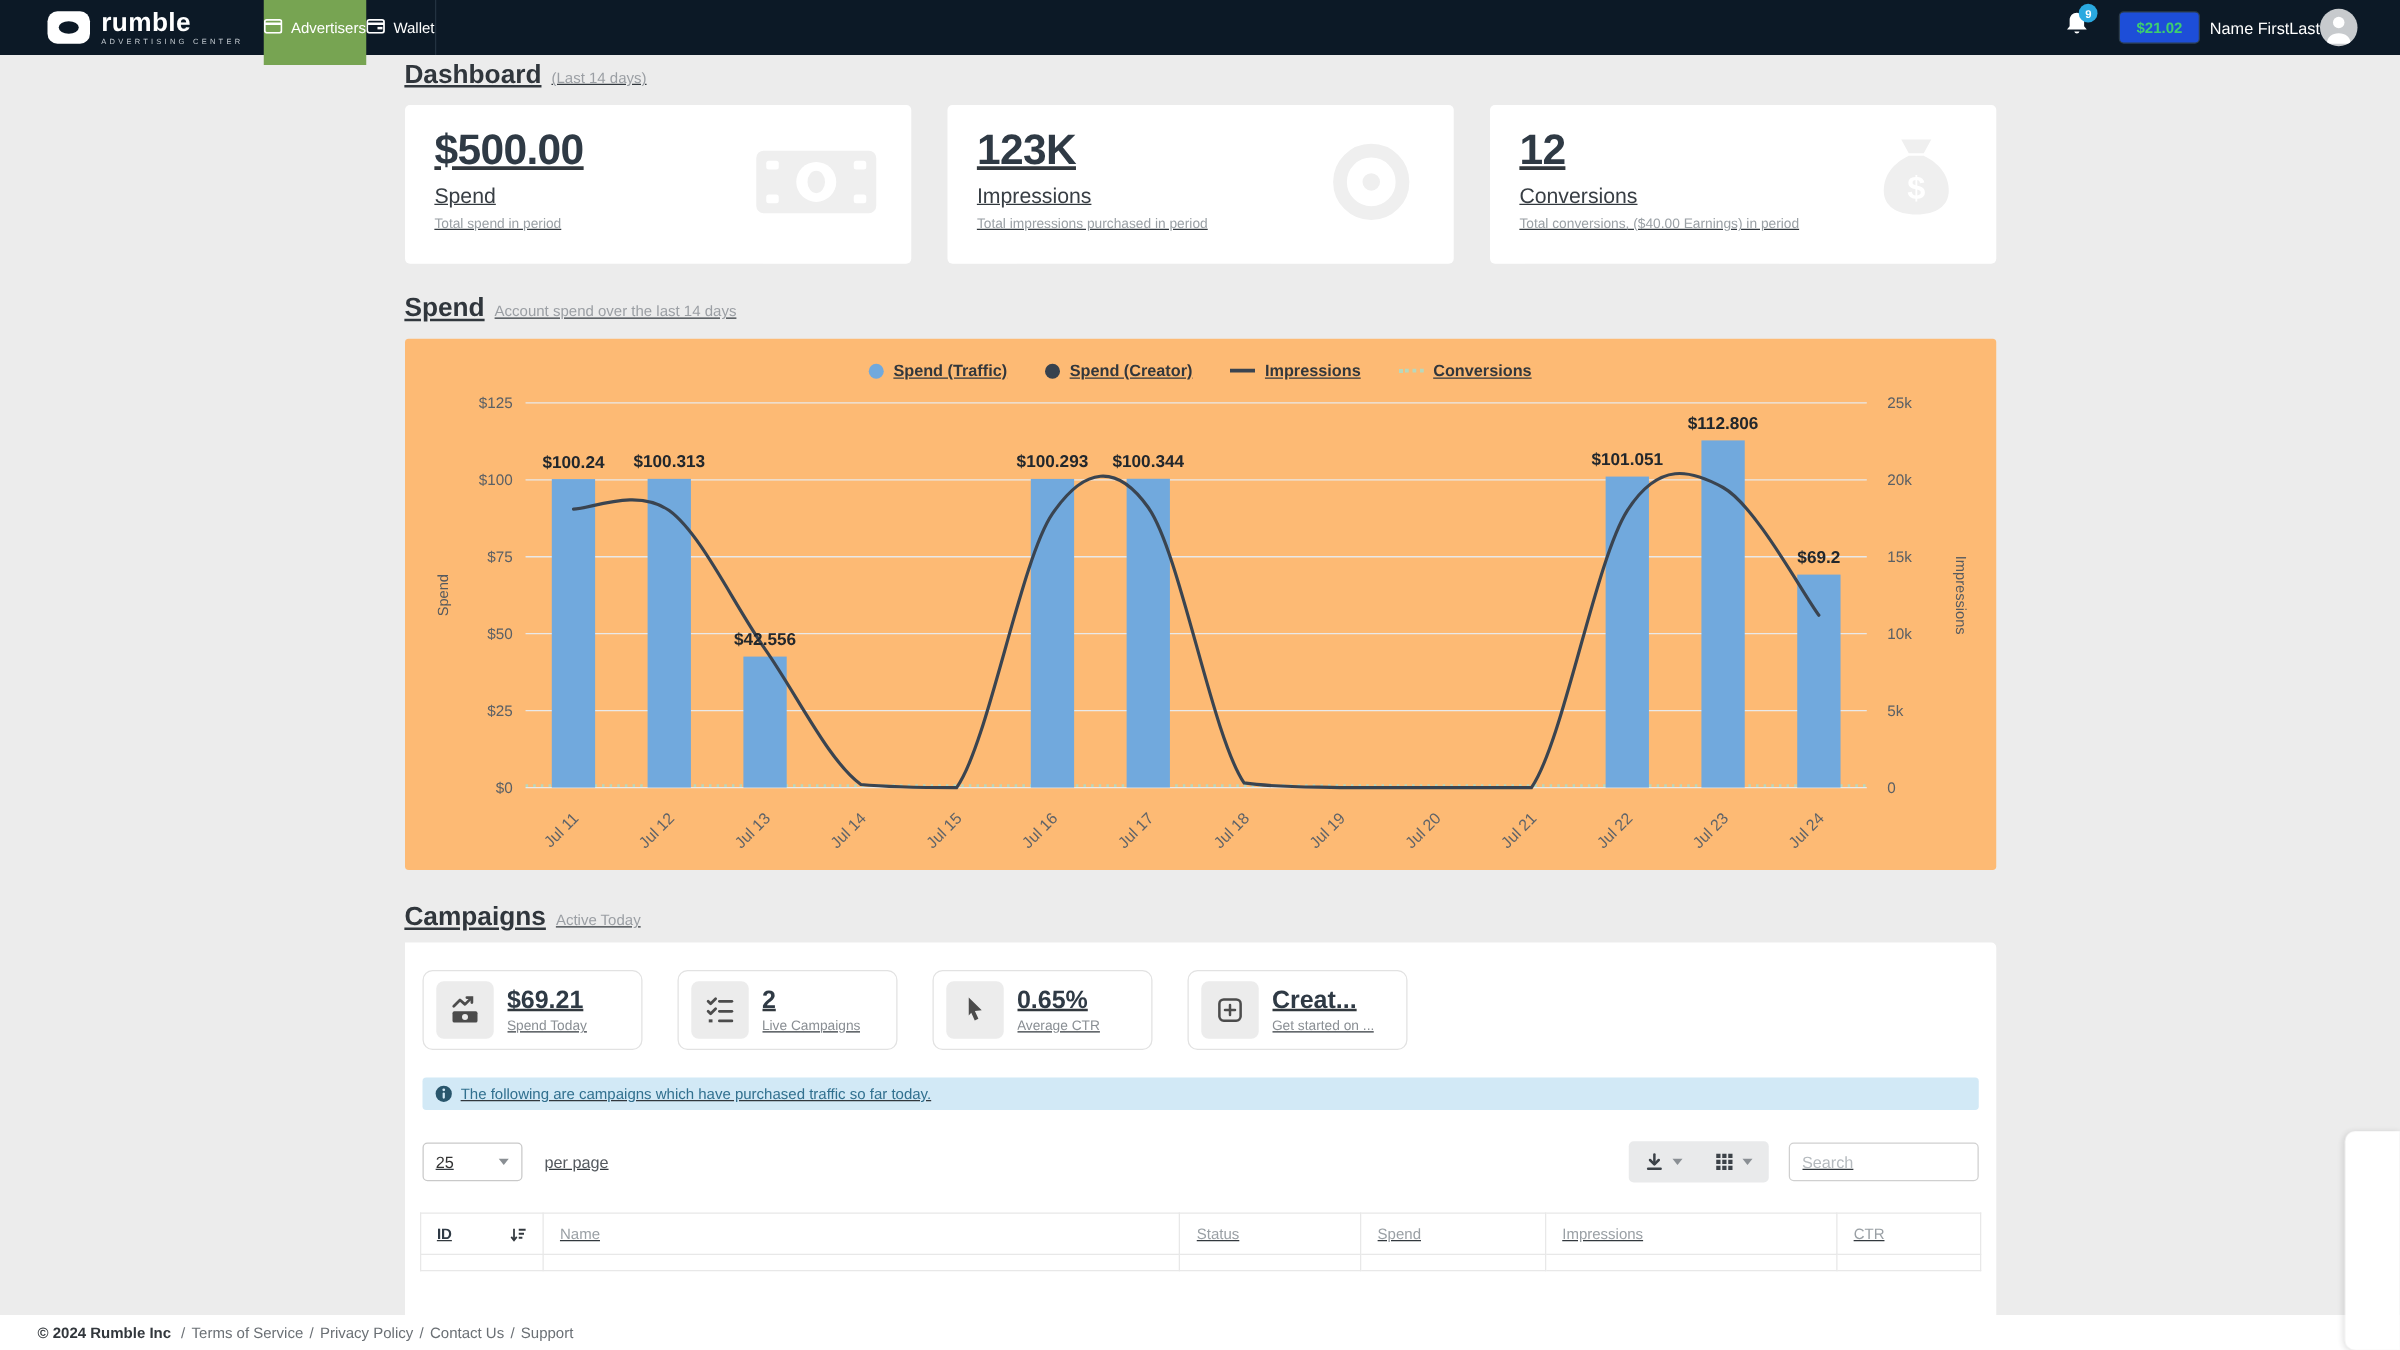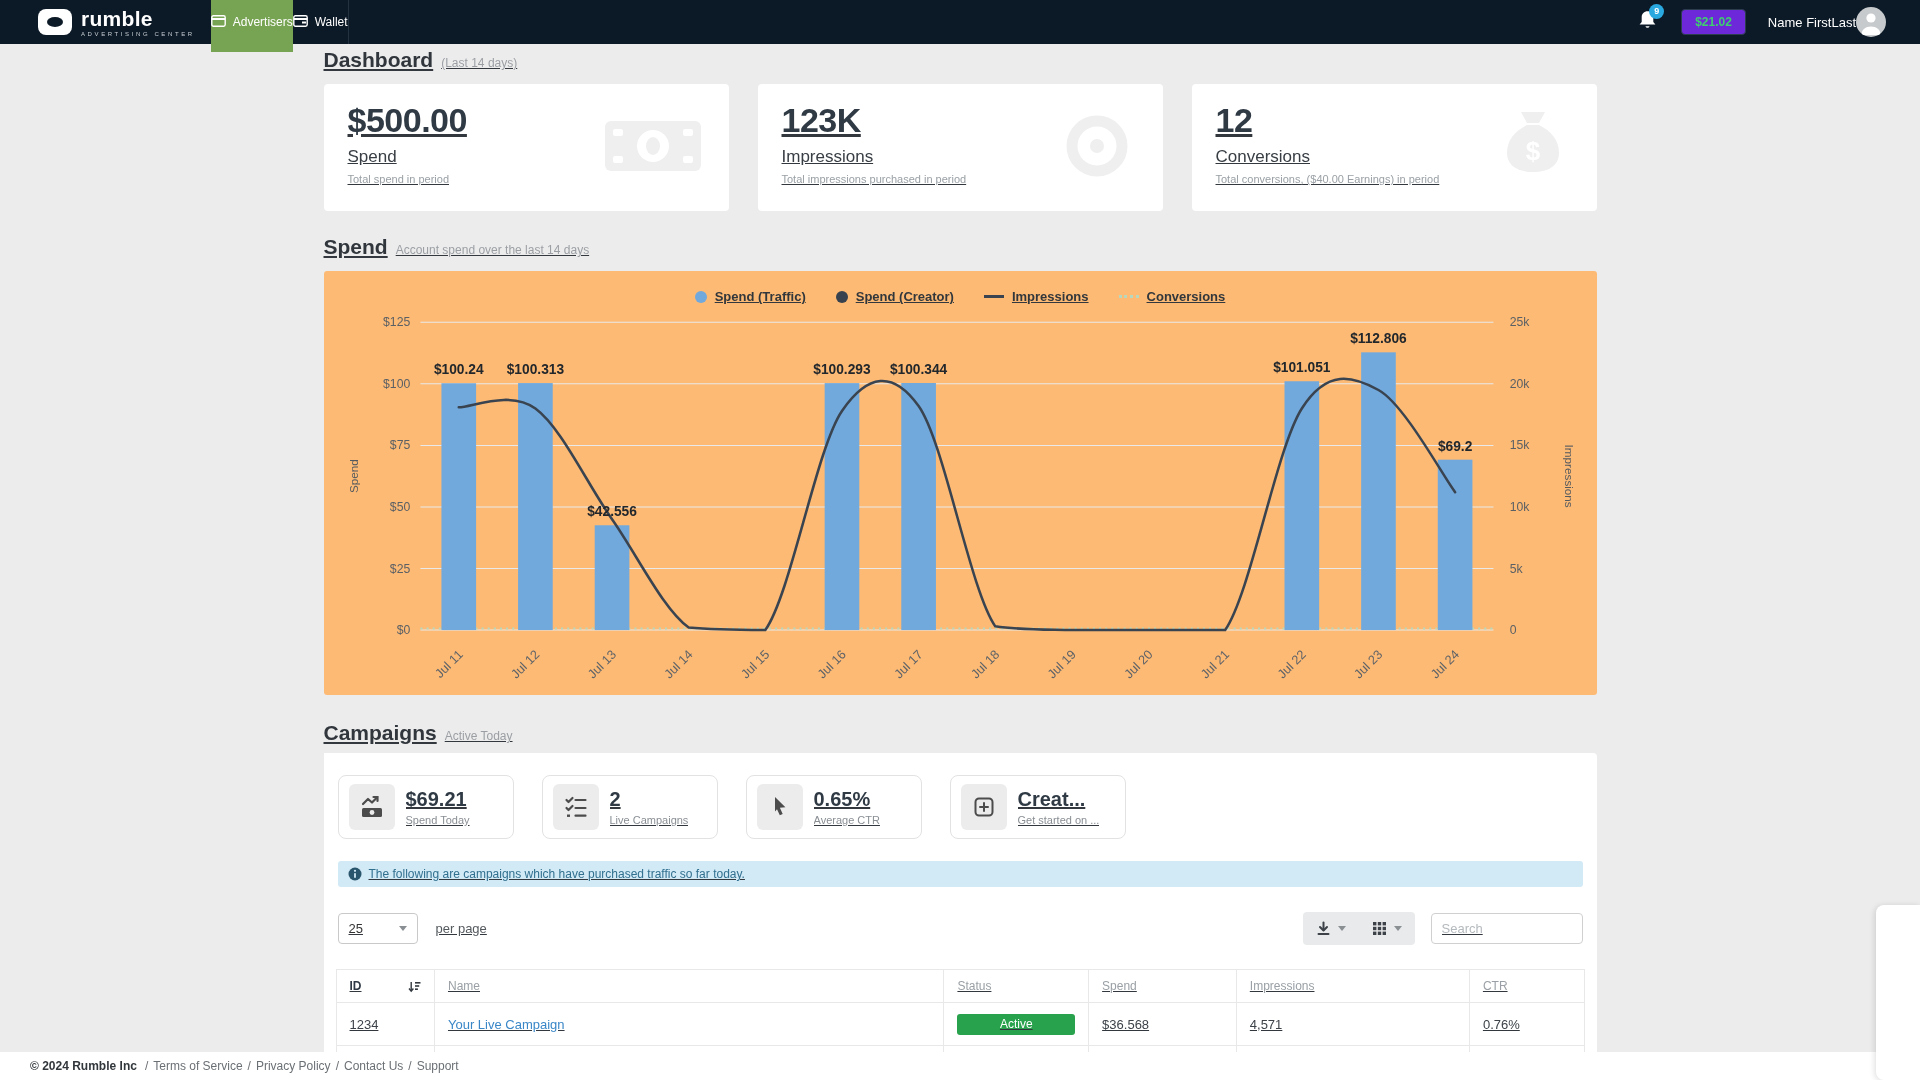--- a/index.html
+++ b/index.html
@@ -19,21 +19,21 @@
   .brand-mark::after { content:""; position:absolute; left:9px; right:9px; top:8px; bottom:8px; background:#0c1926; border-radius:50%; }
   .brand-text { display:flex; flex-direction:column; line-height:1; }
   .brand-name { font-size:21px; font-weight:700; letter-spacing:.3px; }
   .brand-sub { font-size:6px; letter-spacing:2.6px; color:#c7ced4; margin-top:2px; }
   .nav-tab { height:60px; display:flex; align-items:center; gap:7px; padding:0 0; font-size:12px; color:#fff; cursor:pointer; }
   .nav-tab.active { background:#77a452; }
   .nav-sep { width:1px; height:44px; background:#233240; }
   .nav-right { margin-left:auto; display:flex; align-items:center; padding-right:34px; }
   .bell-wrap { position:relative; cursor:pointer; margin-right:24px; }
   .bell-badge { position:absolute; top:-6px; right:-7px; width:15px; height:15px; border-radius:50%; background:#2aa9e0; color:#fff; font-size:9px; font-weight:700; display:flex; align-items:center; justify-content:center; }
-  .balance { background:#6d28d9; border:1px solid #2c3e4e; border-radius:4px; padding:5px 13px; color:#3ecf6f; font-size:12px; font-weight:700; cursor:pointer; margin-right:22px; }
+  .balance { background:#1d4ed8; border:1px solid #2c3e4e; border-radius:4px; padding:5px 13px; color:#3ecf6f; font-size:12px; font-weight:700; cursor:pointer; margin-right:8px; }
   .user { display:flex; align-items:center; cursor:pointer; }
   .user-name { font-size:13px; color:#fff; }
   .avatar { width:30px; height:30px; border-radius:50%; background:#c7cacd; overflow:hidden; display:flex; align-items:flex-end; justify-content:center; }
 
   
   .main { width:1273px; margin:0 auto; padding-top:4px;text-decoration:underline; }
   .sect-head { display:flex; align-items:baseline; gap:8px; margin:0 0 12px 0; }
   .sect-title { font-size:21px; font-weight:700; color:#30363c; }
   .sect-sub { font-size:12px; color:#9b9fa4; }
 
@@ -419,30 +419,20 @@
               </span>
             </th>
             <th>Name</th>
             <th>Status</th>
             <th>Spend</th>
             <th>Impressions</th>
             <th>CTR</th>
           </tr>
         </thead>
         <tbody>
-          <tr>
-            <td>1234</td>
-            <td><a class="row-link">Your Live Campaign</a></td>
-            <td>
-                <span class="badge">Active</span>
-              </td>
-            <td>$36.568</td>
-            <td>4,571</td>
-            <td>0.76%</td>
-          </tr>
           <tr class="partial-row">
             <td></td>
               <td></td>
               <td></td>
               <td></td>
               <td></td>
               <td></td>
           </tr>
         </tbody>
       </table>

